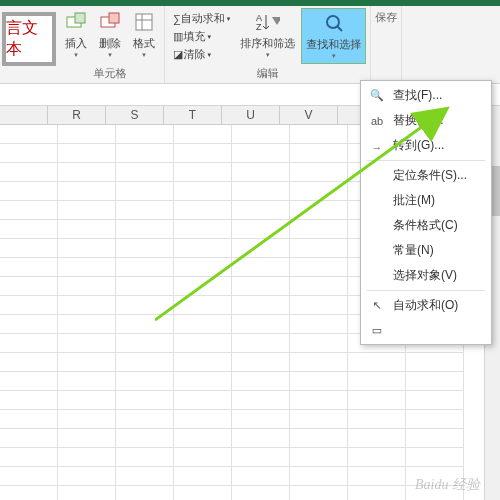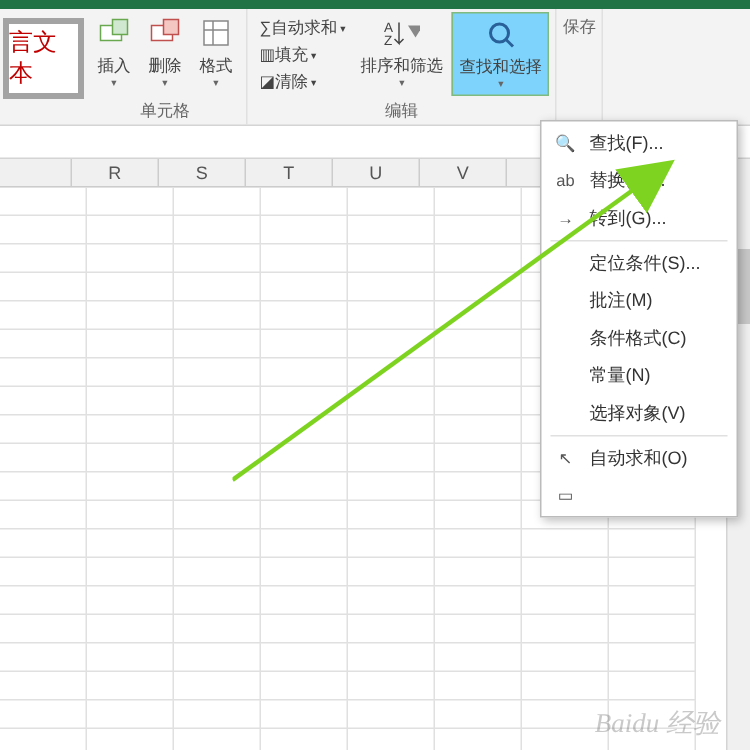--- a/index.html
+++ b/index.html
@@ -39,21 +39,21 @@
 .dropdown { position: absolute; top: 80px; left: 360px; background: #fff; border: 1px solid #bbb; box-shadow: 2px 2px 6px rgba(0,0,0,.25); width: 132px; padding: 2px 0; z-index: 10; }
 .menu-item { display: flex; align-items: center; font-size: 12px; color: #333; padding: 4px 8px; cursor: pointer; gap: 8px; }
 .menu-sep { height: 1px; background: #e0e0e0; margin: 2px 6px; }
 .menu-icon { width: 16px; height: 16px; display: flex; align-items: center; justify-content: center; font-size: 11px; color: #555; }
 
 .arrow { position: absolute; top: 100px; left: 155px; z-index: 20; pointer-events: none; }
 
 .scrollbar-v { position: absolute; right: 0; top: 106px; bottom: 0; width: 16px; background: #f0f0f0; border-left: 1px solid #d4d4d4; }
 .scroll-thumb { position: absolute; top: 60px; width: 14px; left: 1px; height: 50px; background: #c8c8c8; }
 
-.watermark { position: absolute; bottom: 6px; right: 20px; color: rgba(120,120,120,.4); font-size: 18px; font-style: italic; font-family: serif; text-align: right; }
+.watermark { position: absolute; bottom: 6px; right: 20px; color: rgba(120,120,120,.4); font-size: 14px; font-style: italic; font-family: serif; text-align: right; }
 </style>
 </head>
 <body>
 
 <div class="titlebar"></div>
 
 <div class="ribbon">
   <div class="ribbon-left">
     <span class="alert-text">言文本</span>
   </div>

